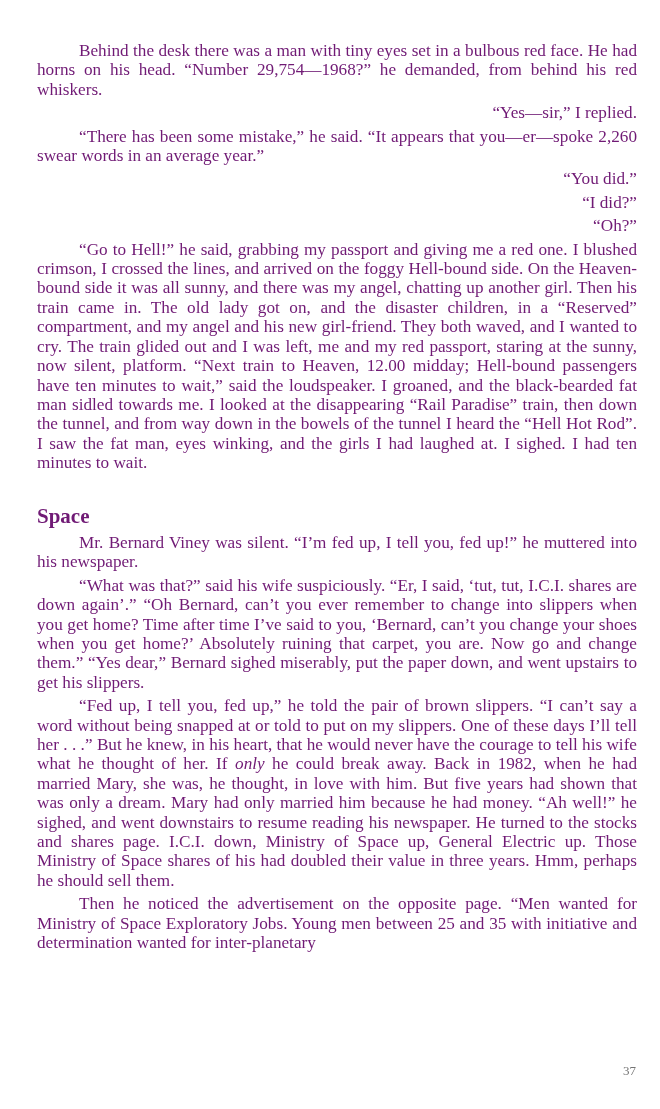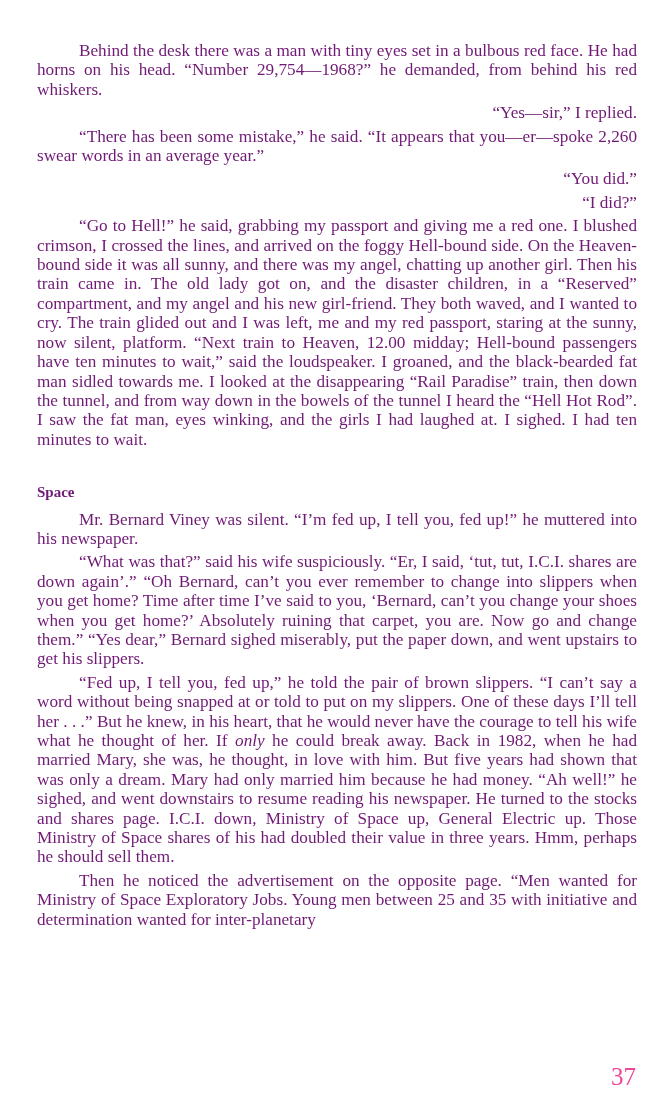--- a/index.html
+++ b/index.html
@@ -7,39 +7,40 @@
   .page {
     position: absolute; left: 37px; top: 41px; width: 600px;
     font-family: "Liberation Serif", "DejaVu Serif", serif;
     font-size: 17.2px; line-height: 19.4px; color: #701a75;
     text-align: justify;
   }
   .p { margin: 0; text-indent: 42px; }
   .p + .p { margin-top: 4px; }
   .p.short { text-align: right; }
   .heading {
-    font-weight: bold; font-size: 15px; margin: 34px 0 7px 0; text-indent: 0;
+    font-weight: bold; font-size: 21px; margin: 34px 0 7px 0; text-indent: 0;
   }
   .after-head { margin-top: 0 !important; }
   .pagenum {
     position: absolute; right: 24px; top: 1063px;
     font-family: "Liberation Serif", "DejaVu Serif", serif;
-    font-size: 25px; color: #ec4899;
+    font-size: 13px; color: #737373;
   }
   em { font-style: italic; }
 </style>
 </head>
 <body>
 
 <div class="page">
   <p class="p">Behind the desk there was a man with tiny eyes set in a bulbous red face.  He had horns on his head.  “Number 29,754—1968?” he demanded, from behind his red whiskers.</p>
   <p class="p short">“Yes—sir,” I replied.</p>
   <p class="p">“There has been some mistake,” he said.  “It appears that you—er—spoke 2,260 swear words in an average year.”</p>
   <p class="p short">“You did.”</p>
   <p class="p short">“I did?”</p>
+  <p class="p short">“Oh?”</p>
   <p class="p">“Go to Hell!” he said, grabbing my passport and giving me a red one.  I blushed crimson, I crossed the lines, and arrived on the foggy Hell-bound side.  On the Heaven-bound side it was all sunny, and there was my angel, chatting up another girl.  Then his train came in.  The old lady got on, and the disaster children, in a “Reserved” compartment, and my angel and his new girl-friend.  They both waved, and I wanted to cry.  The train glided out and I was left, me and my red passport, staring at the sunny, now silent, platform.  “Next train to Heaven, 12.00 midday; Hell-bound passengers have ten minutes to wait,” said the loudspeaker.  I groaned, and the black-bearded fat man sidled towards me.  I looked at the disappearing “Rail Paradise” train, then down the tunnel, and from way down in the bowels of the tunnel I heard the “Hell Hot Rod”.  I saw the fat man, eyes winking, and the girls I had laughed at.  I sighed.  I had ten minutes to wait.</p>
 
   <div class="heading">Space</div>
 
   <p class="p after-head">Mr. Bernard Viney was silent.  “I’m fed up, I tell you, fed up!” he muttered into his newspaper.</p>
   <p class="p">“What was that?” said his wife suspiciously.  “Er, I said, ‘tut, tut, I.C.I. shares are down again’.”  “Oh Bernard, can’t you ever remember to change into slippers when you get home?  Time after time I’ve said to you, ‘Bernard, can’t you change your shoes when you get home?’ Absolutely ruining that carpet, you are.  Now go and change them.” “Yes dear,” Bernard sighed miserably, put the paper down, and went upstairs to get his slippers.</p>
   <p class="p">“Fed up, I tell you, fed up,” he told the pair of brown slippers. “I can’t say a word without being snapped at or told to put on my slippers.  One of these days I’ll tell her . . .”  But he knew, in his heart, that he would never have the courage to tell his wife what he thought of her.  If <em>only</em> he could break away.  Back in 1982, when he had married Mary, she was, he thought, in love with him.  But five years had shown that was only a dream.  Mary had only married him because he had money.  “Ah well!” he sighed, and went downstairs to resume reading his newspaper.  He turned to the stocks and shares page.  I.C.I. down, Ministry of Space up, General Electric up.  Those Ministry of Space shares of his had doubled their value in three years. Hmm, perhaps he should sell them.</p>
   <p class="p">Then he noticed the advertisement on the opposite page.  “Men wanted for Ministry of Space Exploratory Jobs.  Young men between 25 and 35 with initiative and determination wanted for inter-planetary</p>
 </div>
 

